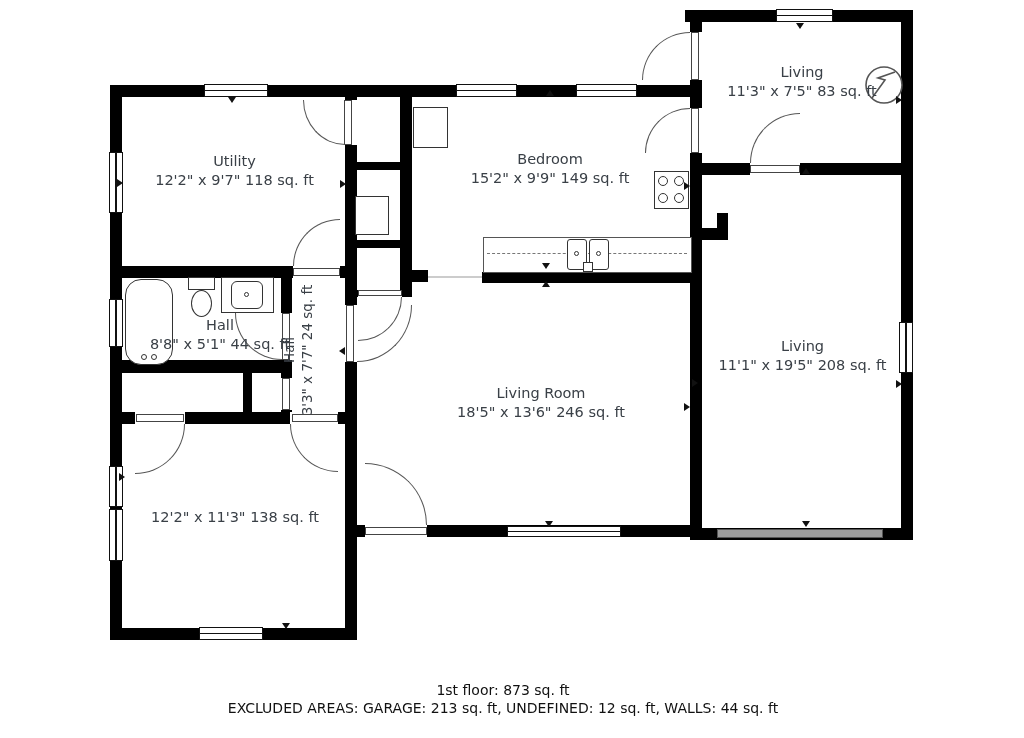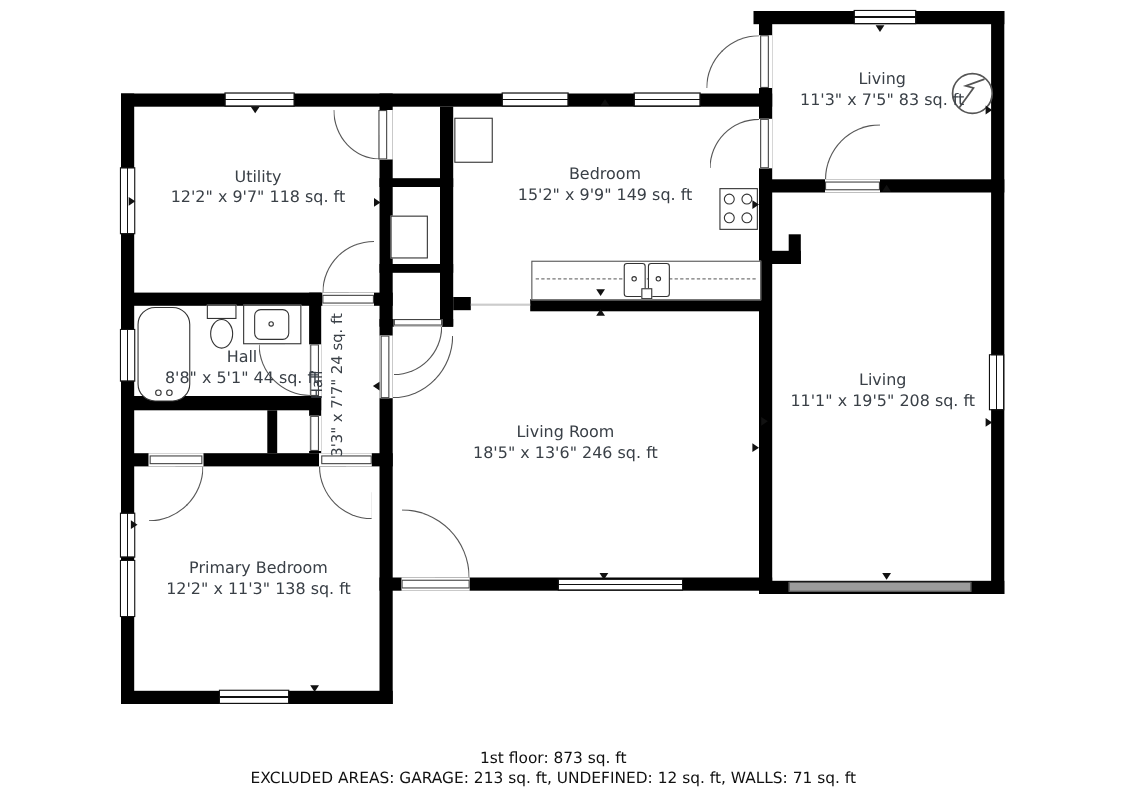--- a/index.html
+++ b/index.html
@@ -168,35 +168,34 @@
     <div class="rdims">15'2" x 9'9" 149 sq. ft</div>
   </div>
   <div class="room-label" style="left:712px;top:63px;width:180px">
     <div class="rname">Living</div>
     <div class="rdims">11'3" x 7'5" 83 sq. ft</div>
   </div>
   <div class="room-label" style="left:710px;top:337px;width:185px">
     <div class="rname">Living</div>
     <div class="rdims">11'1" x 19'5" 208 sq. ft</div>
   </div>
-  <div class="room-label" style="left:369px;top:384px;width:290px">
+  <div class="room-label" style="left:396px;top:384px;width:290px">
     <div class="rname">Living Room</div>
     <div class="rdims">18'5" x 13'6" 246 sq. ft</div>
   </div>
   <div class="room-label" style="left:130px;top:316px;width:180px">
     <div class="rname">Hall</div>
     <div class="rdims">8'8" x 5'1" 44 sq. ft</div>
   </div>
   <div class="room-label hall-label" style="left:234px;top:318px;width:155px;height:64px">
     <div class="rname">Hall</div>
     <div class="rdims">3'3" x 7'7" 24 sq. ft</div>
   </div>
   <div class="room-label" style="left:120px;top:508px;width:230px">
-    <div class="rname">Primary Bedroom</div>
     <div class="rdims">12'2" x 11'3" 138 sq. ft</div>
   </div>
 
   <div class="footer">
     <div class="f2">1st floor: 873 sq. ft</div>
-    <div class="f3">EXCLUDED AREAS: GARAGE: 213 sq. ft, UNDEFINED: 12 sq. ft, WALLS: 71 sq. ft</div>
+    <div class="f3">EXCLUDED AREAS: GARAGE: 213 sq. ft, UNDEFINED: 12 sq. ft, WALLS: 44 sq. ft</div>
   </div>
 
 </div>
 
 </body></html>

